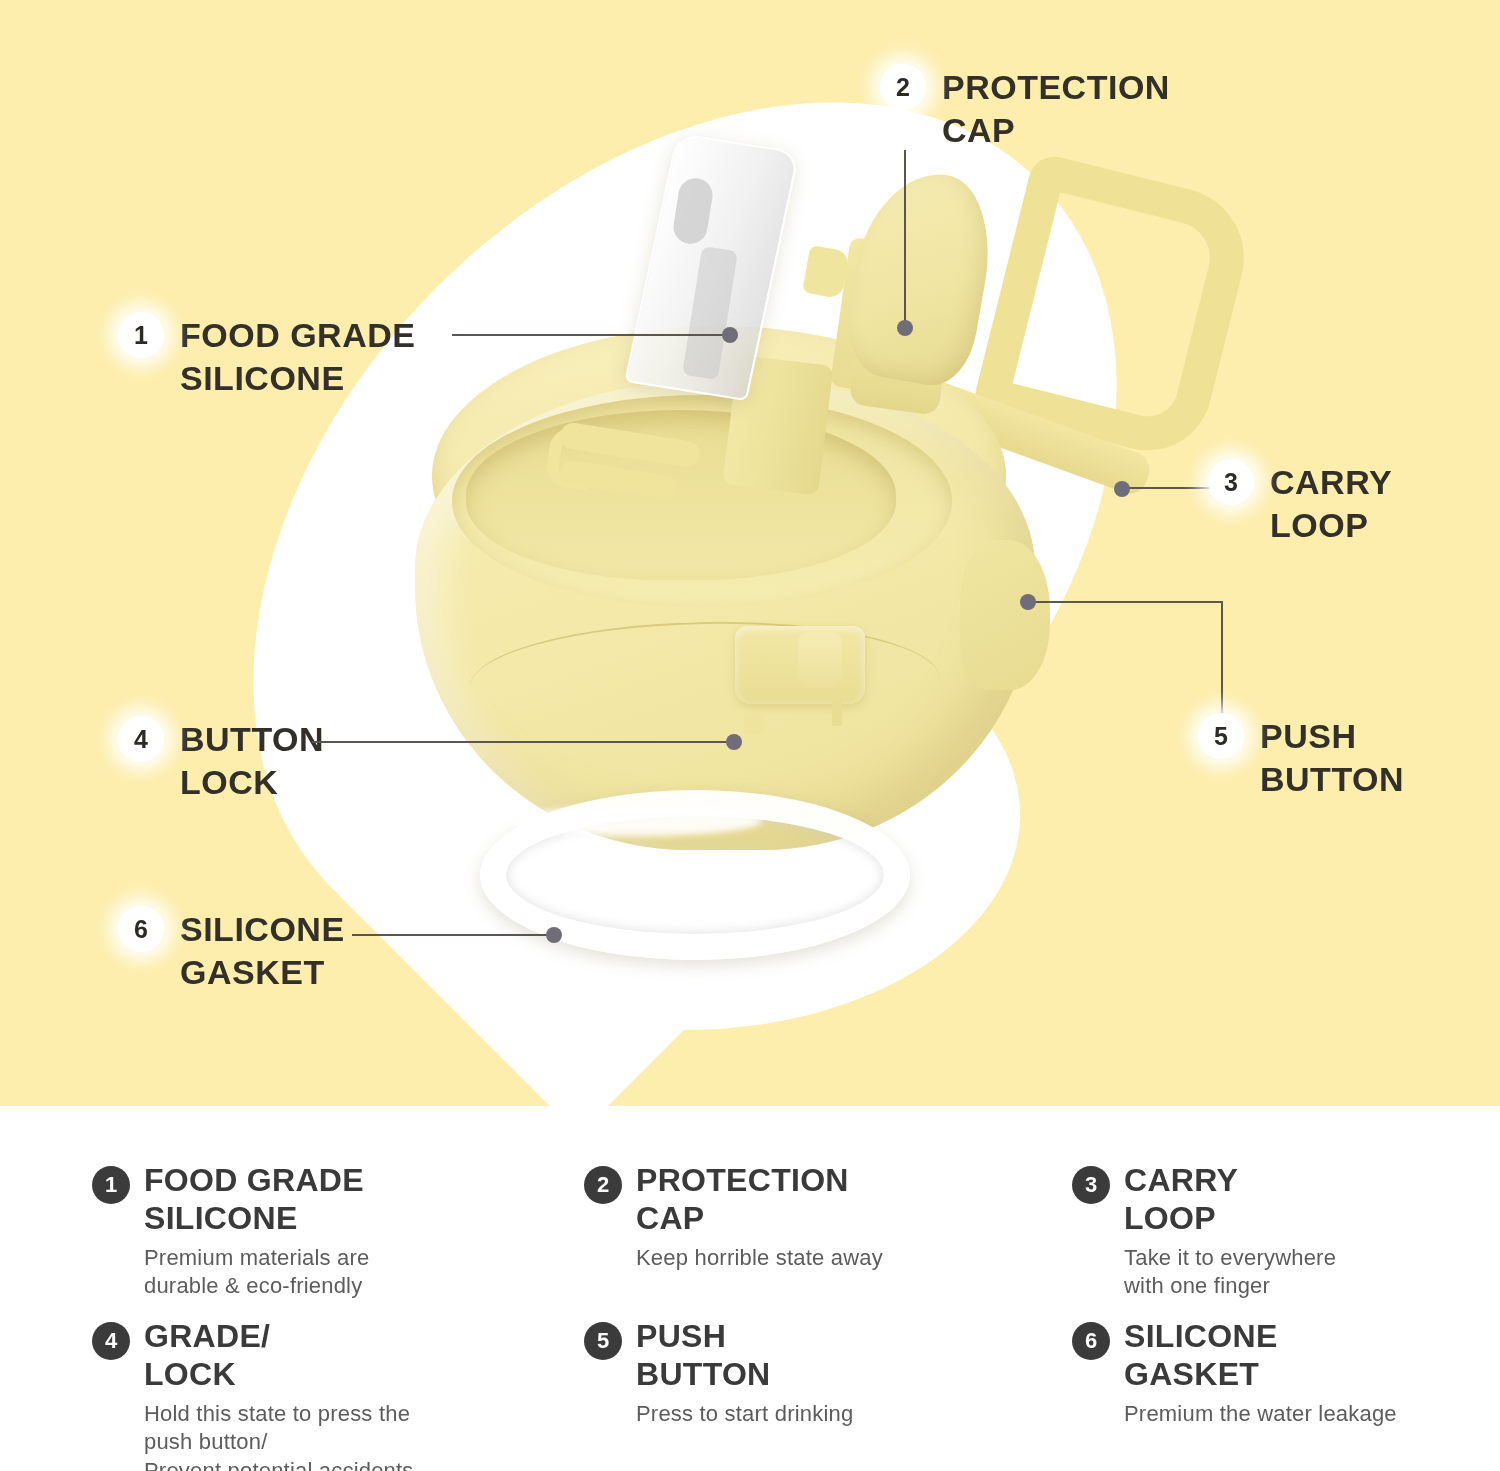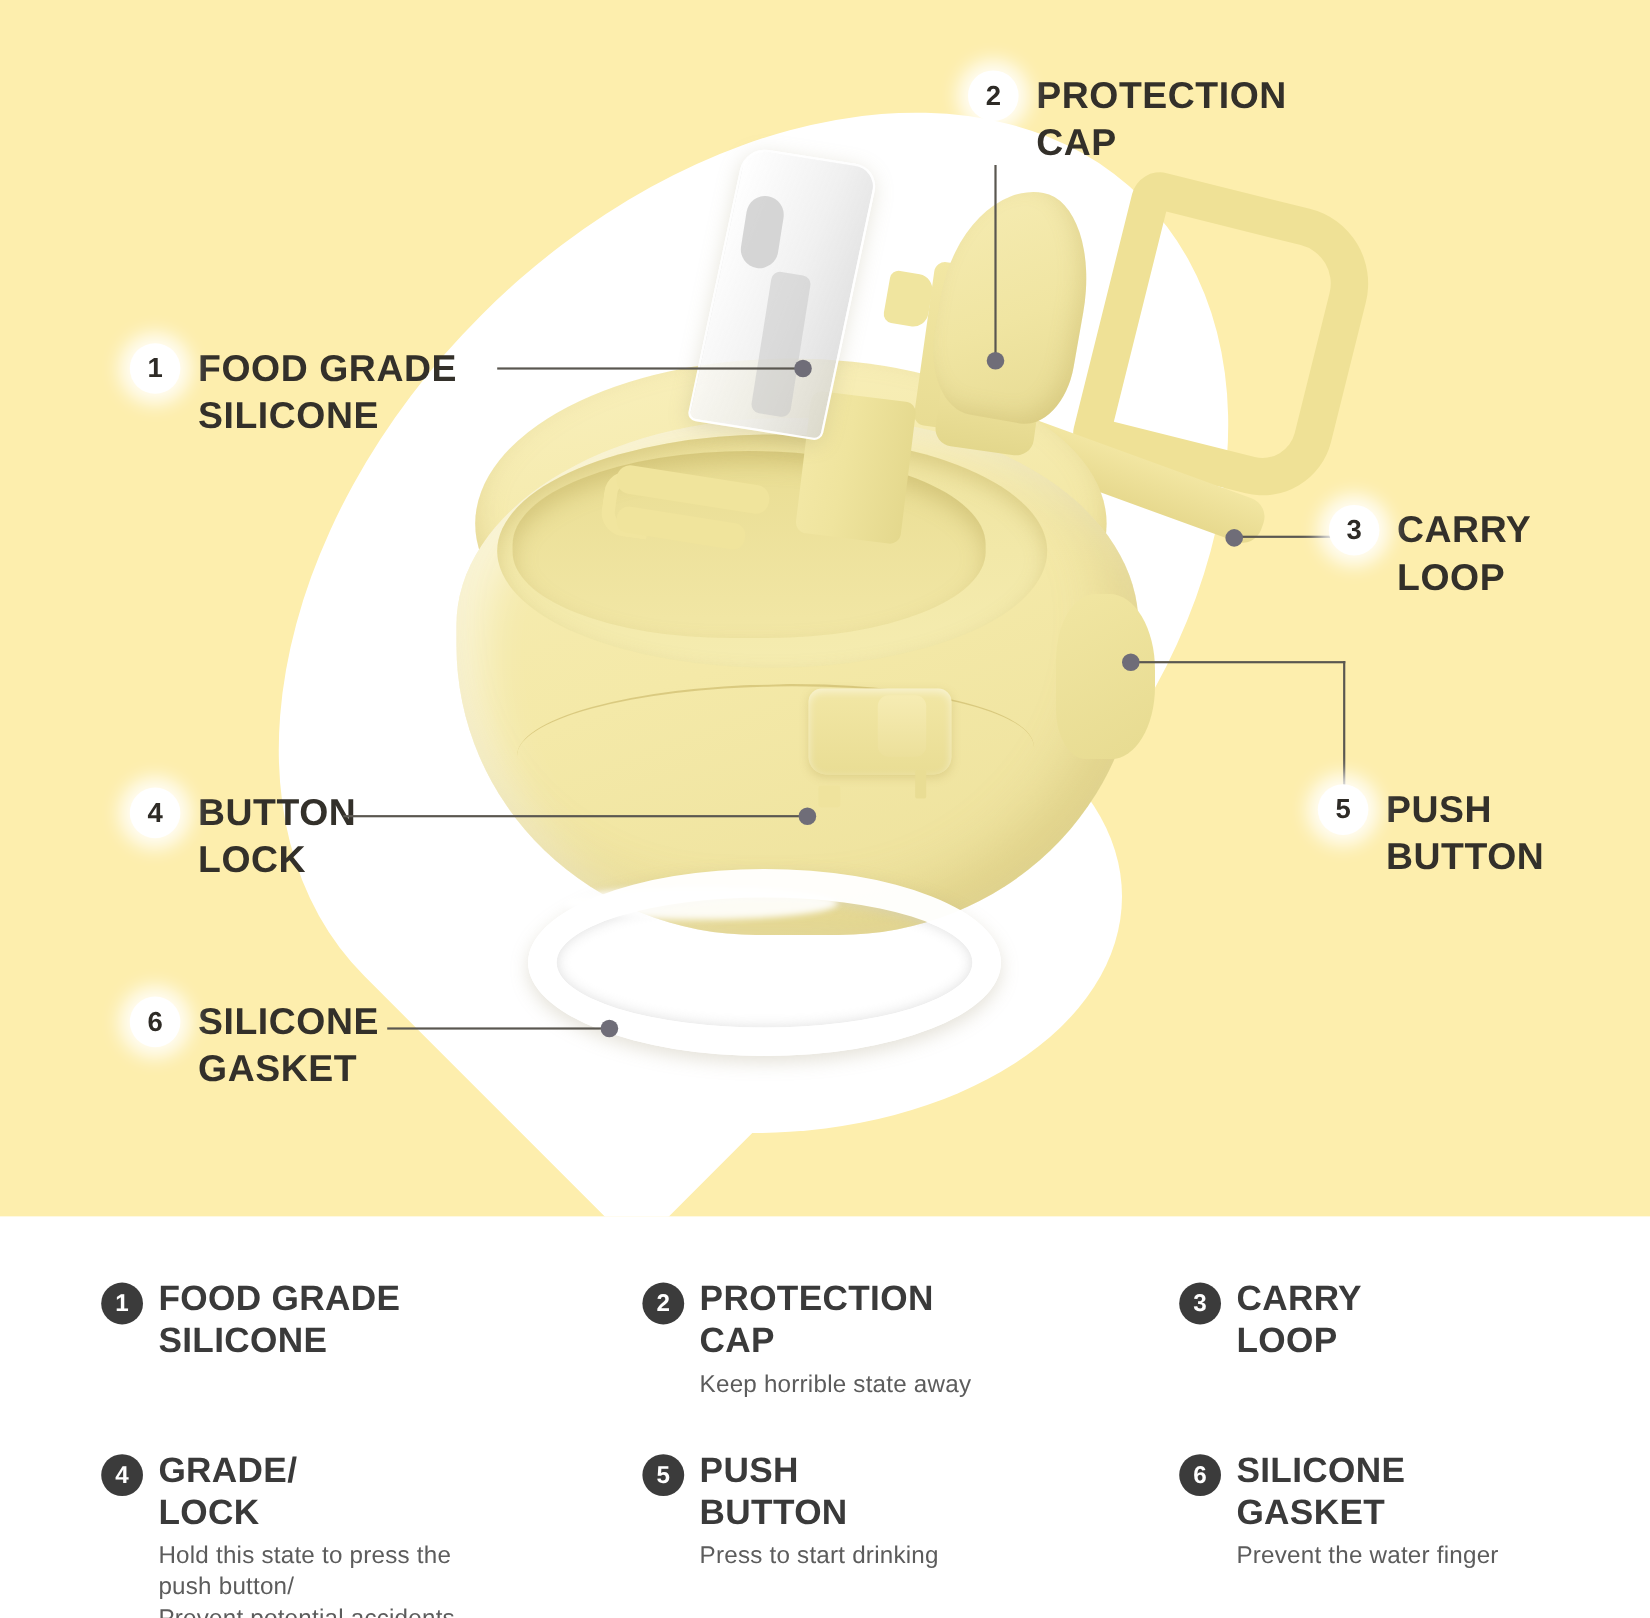--- a/index.html
+++ b/index.html
@@ -334,37 +334,41 @@
 
   </div>
 
   <div class="features">
 
     <div class="feat" style="left:92px;top:56px;width:430px;">
       <div class="feat-badge">1</div>
       <div>
         <div class="feat-title">FOOD GRADE
 SILICONE</div>
+        <div class="feat-desc">Premium materials are
+durable &amp; eco-friendly</div>
       </div>
     </div>
 
     <div class="feat" style="left:584px;top:56px;width:430px;">
       <div class="feat-badge">2</div>
       <div>
         <div class="feat-title">PROTECTION
 CAP</div>
         <div class="feat-desc">Keep horrible state away</div>
       </div>
     </div>
 
     <div class="feat" style="left:1072px;top:56px;width:420px;">
       <div class="feat-badge">3</div>
       <div>
         <div class="feat-title">CARRY
 LOOP</div>
+        <div class="feat-desc">Take it to everywhere
+with one finger</div>
       </div>
     </div>
 
     <div class="feat" style="left:92px;top:212px;width:430px;">
       <div class="feat-badge">4</div>
       <div>
         <div class="feat-title">GRADE/
 LOCK</div>
         <div class="feat-desc">Hold this state to press the
 push button/
@@ -379,19 +383,19 @@
 BUTTON</div>
         <div class="feat-desc">Press to start drinking</div>
       </div>
     </div>
 
     <div class="feat" style="left:1072px;top:212px;width:420px;">
       <div class="feat-badge">6</div>
       <div>
         <div class="feat-title">SILICONE
 GASKET</div>
-        <div class="feat-desc">Prevent the water finger</div>
+        <div class="feat-desc">Premium the water leakage</div>
       </div>
     </div>
 
   </div>
 
 </div>
 
 </body></html>

